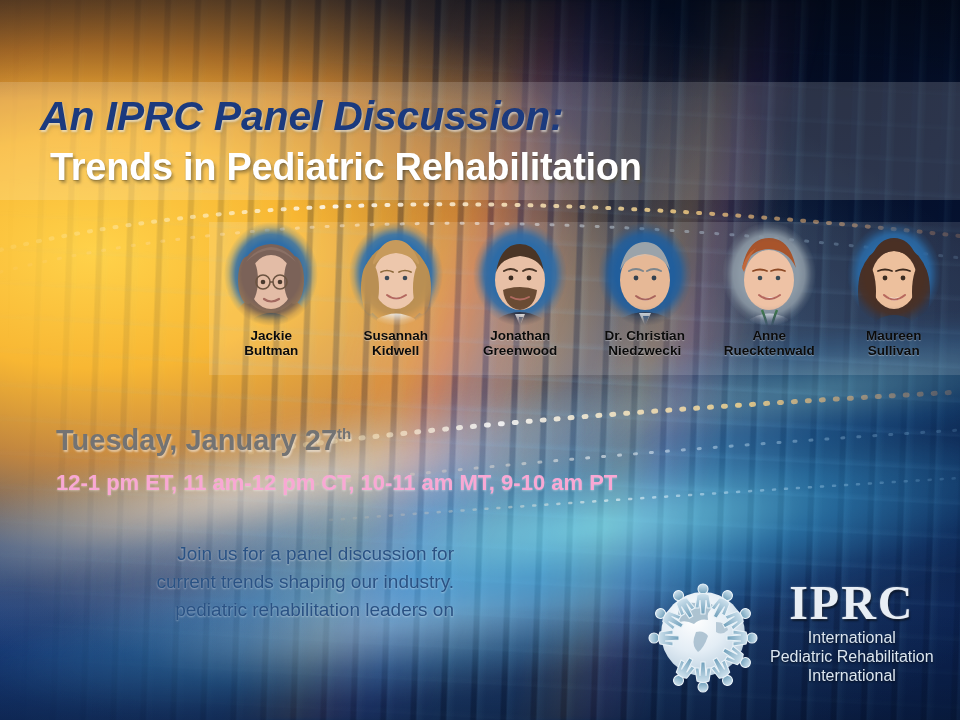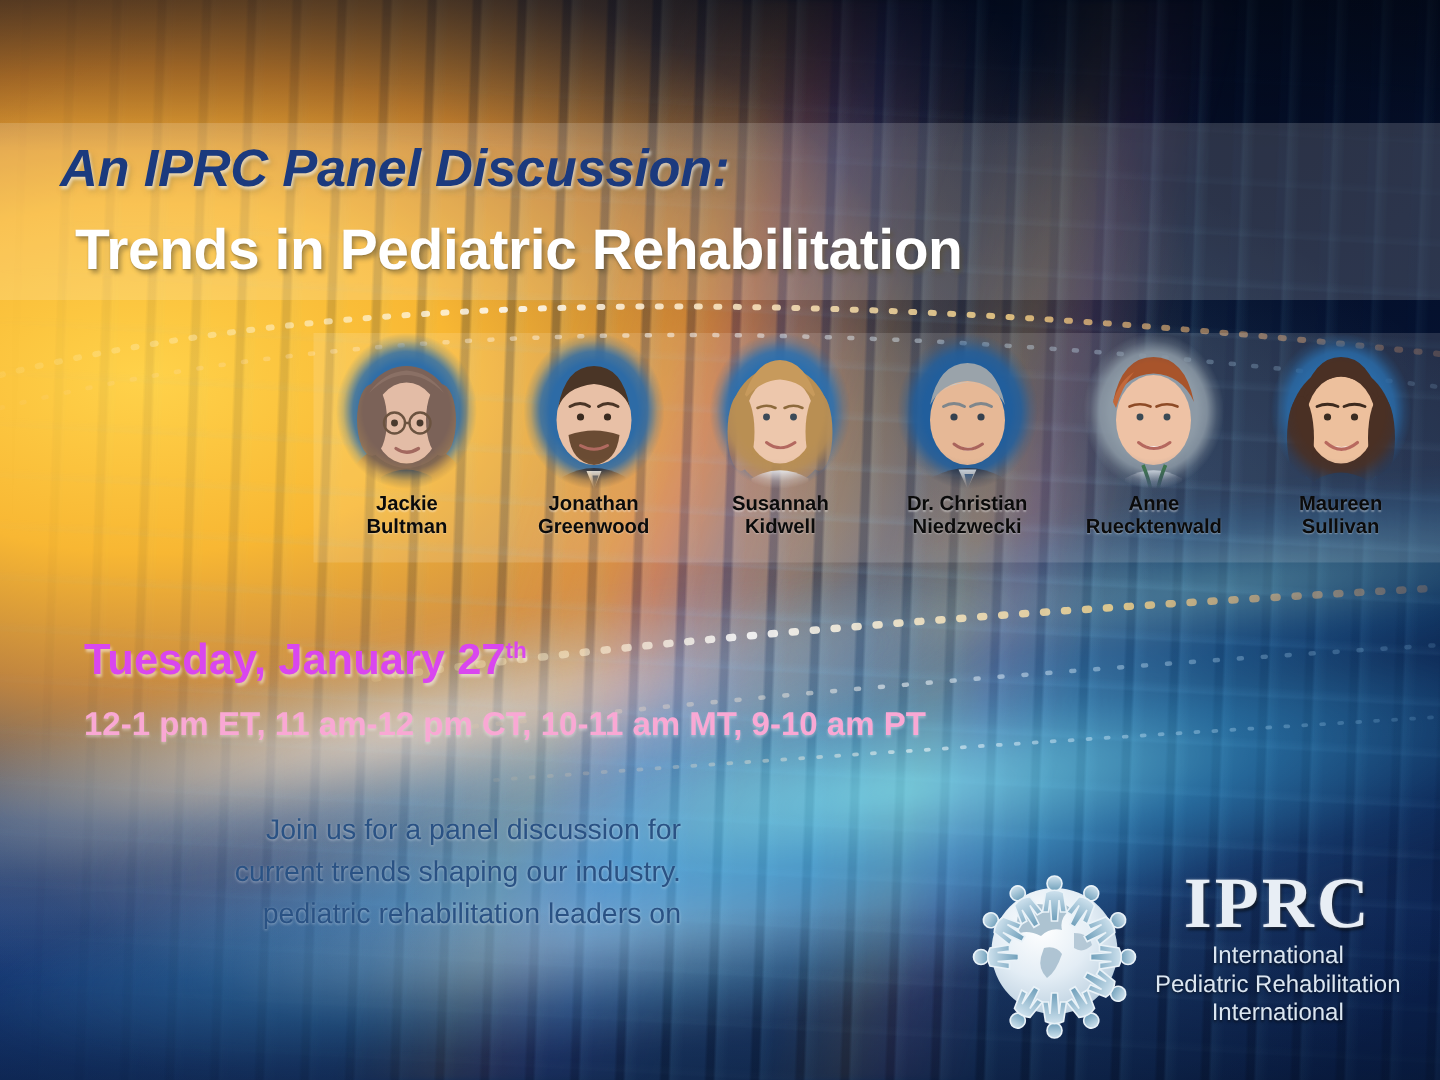--- a/index.html
+++ b/index.html
@@ -101,21 +101,21 @@
   .title-band {
     position: absolute;
     left: 0; top: 82px;
     width: 960px; height: 118px;
     background: rgba(255,255,255,0.16);
   }
 
   .title-line1 {
     position: absolute;
     left: 40px; top: 93px;
-    font-size: 35px;
+    font-size: 41px;
     font-weight: bold;
     font-style: italic;
     color: #1b3a7e;
     letter-spacing: -0.2px;
     text-shadow: 1px 2px 2px rgba(255,255,255,0.55), 2px 3px 4px rgba(120,110,60,0.35);
     white-space: nowrap;
   }
 
   .title-line2 {
     position: absolute;
@@ -174,21 +174,21 @@
     text-shadow: 0 1px 1px rgba(255,255,255,0.35);
     white-space: pre-line;
   }
 
   
   .date-line {
     position: absolute;
     left: 56px; top: 424px;
     font-size: 29px;
     font-weight: bold;
-    color: #d946ef;
+    color: #737373;
     text-shadow: 1px 2px 2px rgba(255,255,255,0.5);
     white-space: nowrap;
   }
   .date-line sup {
     font-size: 0.52em;
     vertical-align: super;
   }
 
   .time-line {
     position: absolute;
@@ -309,58 +309,58 @@
           <path d="M30,96 Q47,86 64,96 L64,104 L30,104 Z" fill="#3d4a5c"></path>
         </svg>
       </div>
       <div class="pname">Jackie
 Bultman</div>
     </div>
 
     <div class="panelist">
       <div class="headshot">
         <svg viewBox="0 0 94 104" xmlns="http://www.w3.org/2000/svg">
-          <rect width="94" height="104" fill="#2d6ba6"></rect>
-          <ellipse cx="47" cy="58" rx="25" ry="30" fill="#e8c0a6"></ellipse>
-          <path d="M23,50 Q28,22 47,22 Q66,22 71,50 Q66,36 47,34 Q28,36 23,50Z" fill="#4a3526"></path>
-          <circle cx="38" cy="56" r="2.4" fill="#3a2b20"></circle>
-          <circle cx="56" cy="56" r="2.4" fill="#3a2b20"></circle>
-          <path d="M31,49 Q38,45 44,49" stroke="#4a3526" stroke-width="2" fill="none" stroke-linecap="round"></path>
-          <path d="M50,49 Q56,45 63,49" stroke="#4a3526" stroke-width="2" fill="none" stroke-linecap="round"></path>
-          <path d="M30,68 Q47,62 64,68 Q62,86 47,88 Q32,86 30,68Z" fill="#6a4b33"></path>
-          <path d="M38,75 Q47,80 56,75" stroke="#b06a60" stroke-width="2" fill="none" stroke-linecap="round"></path>
-          <path d="M26,96 Q47,84 68,96 L68,104 L26,104 Z" fill="#1d2b42"></path>
-          <path d="M42,92 L47,104 L52,92 Z" fill="#dfe7ee"></path>
-          <path d="M46,95 L47,104 L50,95 Z" fill="#2c4f7c"></path>
-        </svg>
-      </div>
-      <div class="pname">Jonathan
-Greenwood</div>
-    </div>
-
-    <div class="panelist">
-      <div class="headshot">
-        <svg viewBox="0 0 94 104" xmlns="http://www.w3.org/2000/svg">
           <rect width="94" height="104" fill="#2b6fae"></rect>
           <ellipse cx="47" cy="62" rx="34" ry="40" fill="#b98f53"></ellipse>
           <ellipse cx="47" cy="58" rx="23" ry="29" fill="#edc7ac"></ellipse>
           <path d="M22,46 Q30,18 47,18 Q64,18 72,46 Q62,32 47,31 Q32,32 22,46Z" fill="#c79a5c"></path>
           <ellipse cx="21" cy="66" rx="9" ry="26" fill="#b98f53"></ellipse>
           <ellipse cx="73" cy="66" rx="9" ry="26" fill="#b98f53"></ellipse>
           <circle cx="38" cy="56" r="2.3" fill="#3c4a58"></circle>
           <circle cx="56" cy="56" r="2.3" fill="#3c4a58"></circle>
           <path d="M32,50 Q38,47 44,50" stroke="#8d6a3c" stroke-width="1.7" fill="none" stroke-linecap="round"></path>
           <path d="M50,50 Q56,47 62,50" stroke="#8d6a3c" stroke-width="1.7" fill="none" stroke-linecap="round"></path>
           <path d="M39,74 Q47,81 56,74 Q47,77 39,74Z" fill="#ffffff"></path>
           <path d="M38,73 Q47,80 57,73" stroke="#b3685f" stroke-width="2" fill="none" stroke-linecap="round"></path>
           <path d="M28,97 Q47,86 66,97 L66,104 L28,104 Z" fill="#eef2f6"></path>
         </svg>
       </div>
       <div class="pname">Susannah
 Kidwell</div>
+    </div>
+
+    <div class="panelist">
+      <div class="headshot">
+        <svg viewBox="0 0 94 104" xmlns="http://www.w3.org/2000/svg">
+          <rect width="94" height="104" fill="#2d6ba6"></rect>
+          <ellipse cx="47" cy="58" rx="25" ry="30" fill="#e8c0a6"></ellipse>
+          <path d="M23,50 Q28,22 47,22 Q66,22 71,50 Q66,36 47,34 Q28,36 23,50Z" fill="#4a3526"></path>
+          <circle cx="38" cy="56" r="2.4" fill="#3a2b20"></circle>
+          <circle cx="56" cy="56" r="2.4" fill="#3a2b20"></circle>
+          <path d="M31,49 Q38,45 44,49" stroke="#4a3526" stroke-width="2" fill="none" stroke-linecap="round"></path>
+          <path d="M50,49 Q56,45 63,49" stroke="#4a3526" stroke-width="2" fill="none" stroke-linecap="round"></path>
+          <path d="M30,68 Q47,62 64,68 Q62,86 47,88 Q32,86 30,68Z" fill="#6a4b33"></path>
+          <path d="M38,75 Q47,80 56,75" stroke="#b06a60" stroke-width="2" fill="none" stroke-linecap="round"></path>
+          <path d="M26,96 Q47,84 68,96 L68,104 L26,104 Z" fill="#1d2b42"></path>
+          <path d="M42,92 L47,104 L52,92 Z" fill="#dfe7ee"></path>
+          <path d="M46,95 L47,104 L50,95 Z" fill="#2c4f7c"></path>
+        </svg>
+      </div>
+      <div class="pname">Jonathan
+Greenwood</div>
     </div>
 
     <div class="panelist">
       <div class="headshot">
         <svg viewBox="0 0 94 104" xmlns="http://www.w3.org/2000/svg">
           <rect width="94" height="104" fill="#215e9c"></rect>
           <ellipse cx="47" cy="58" rx="25" ry="30" fill="#e6b896"></ellipse>
           <path d="M22,48 Q28,20 47,20 Q66,20 72,48 Q64,33 47,32 Q30,33 22,48Z" fill="#9aa3aa"></path>
           <path d="M22,48 Q30,34 47,33 Q58,33 66,40 Q54,30 38,34 Q28,38 22,48Z" fill="#c3c9cd"></path>
           <circle cx="38" cy="56" r="2.4" fill="#35414f"></circle>

